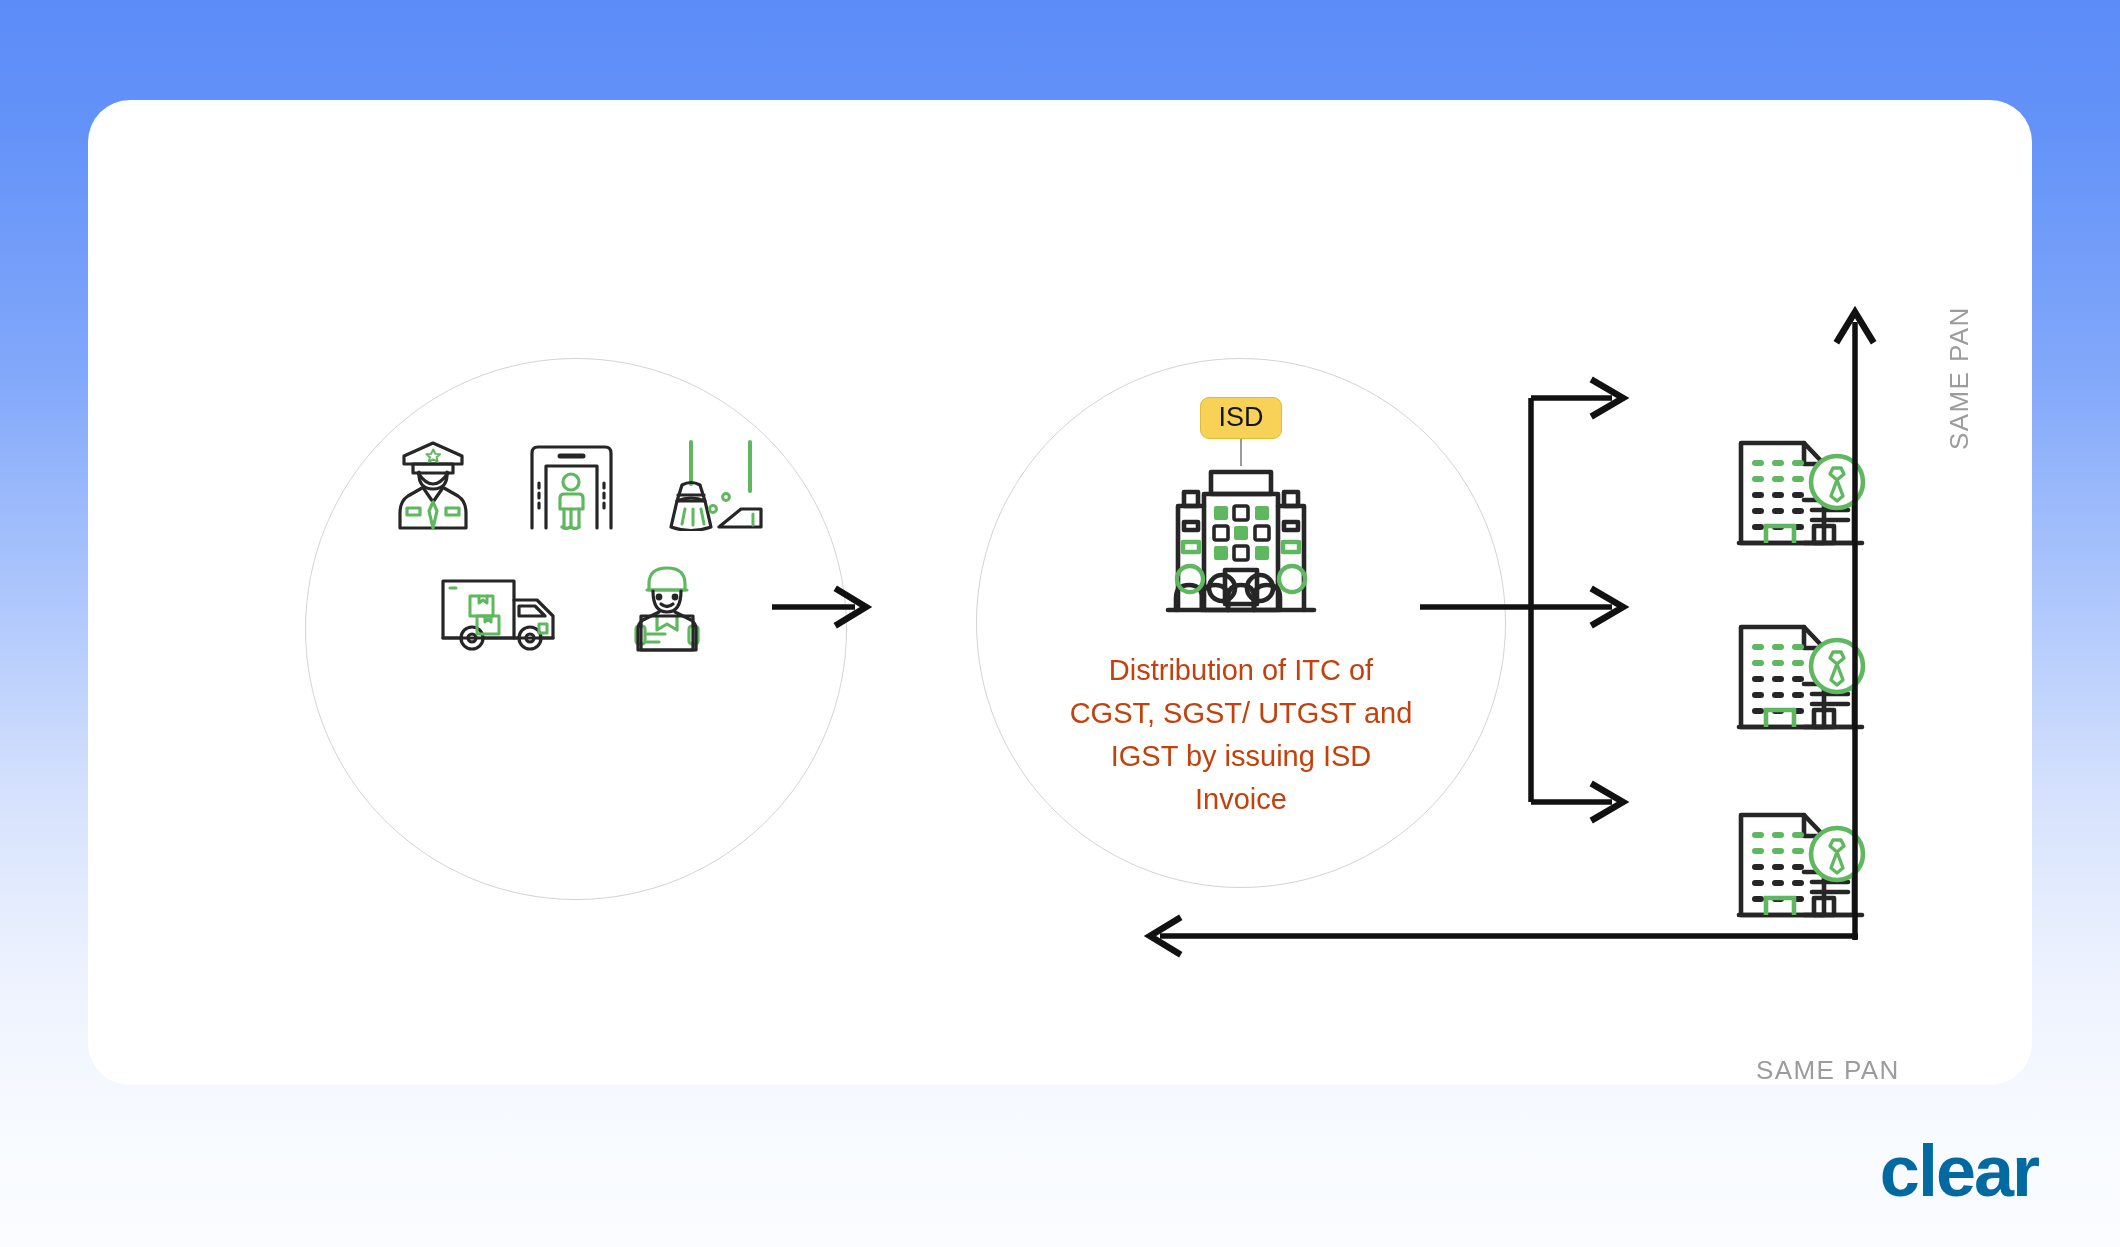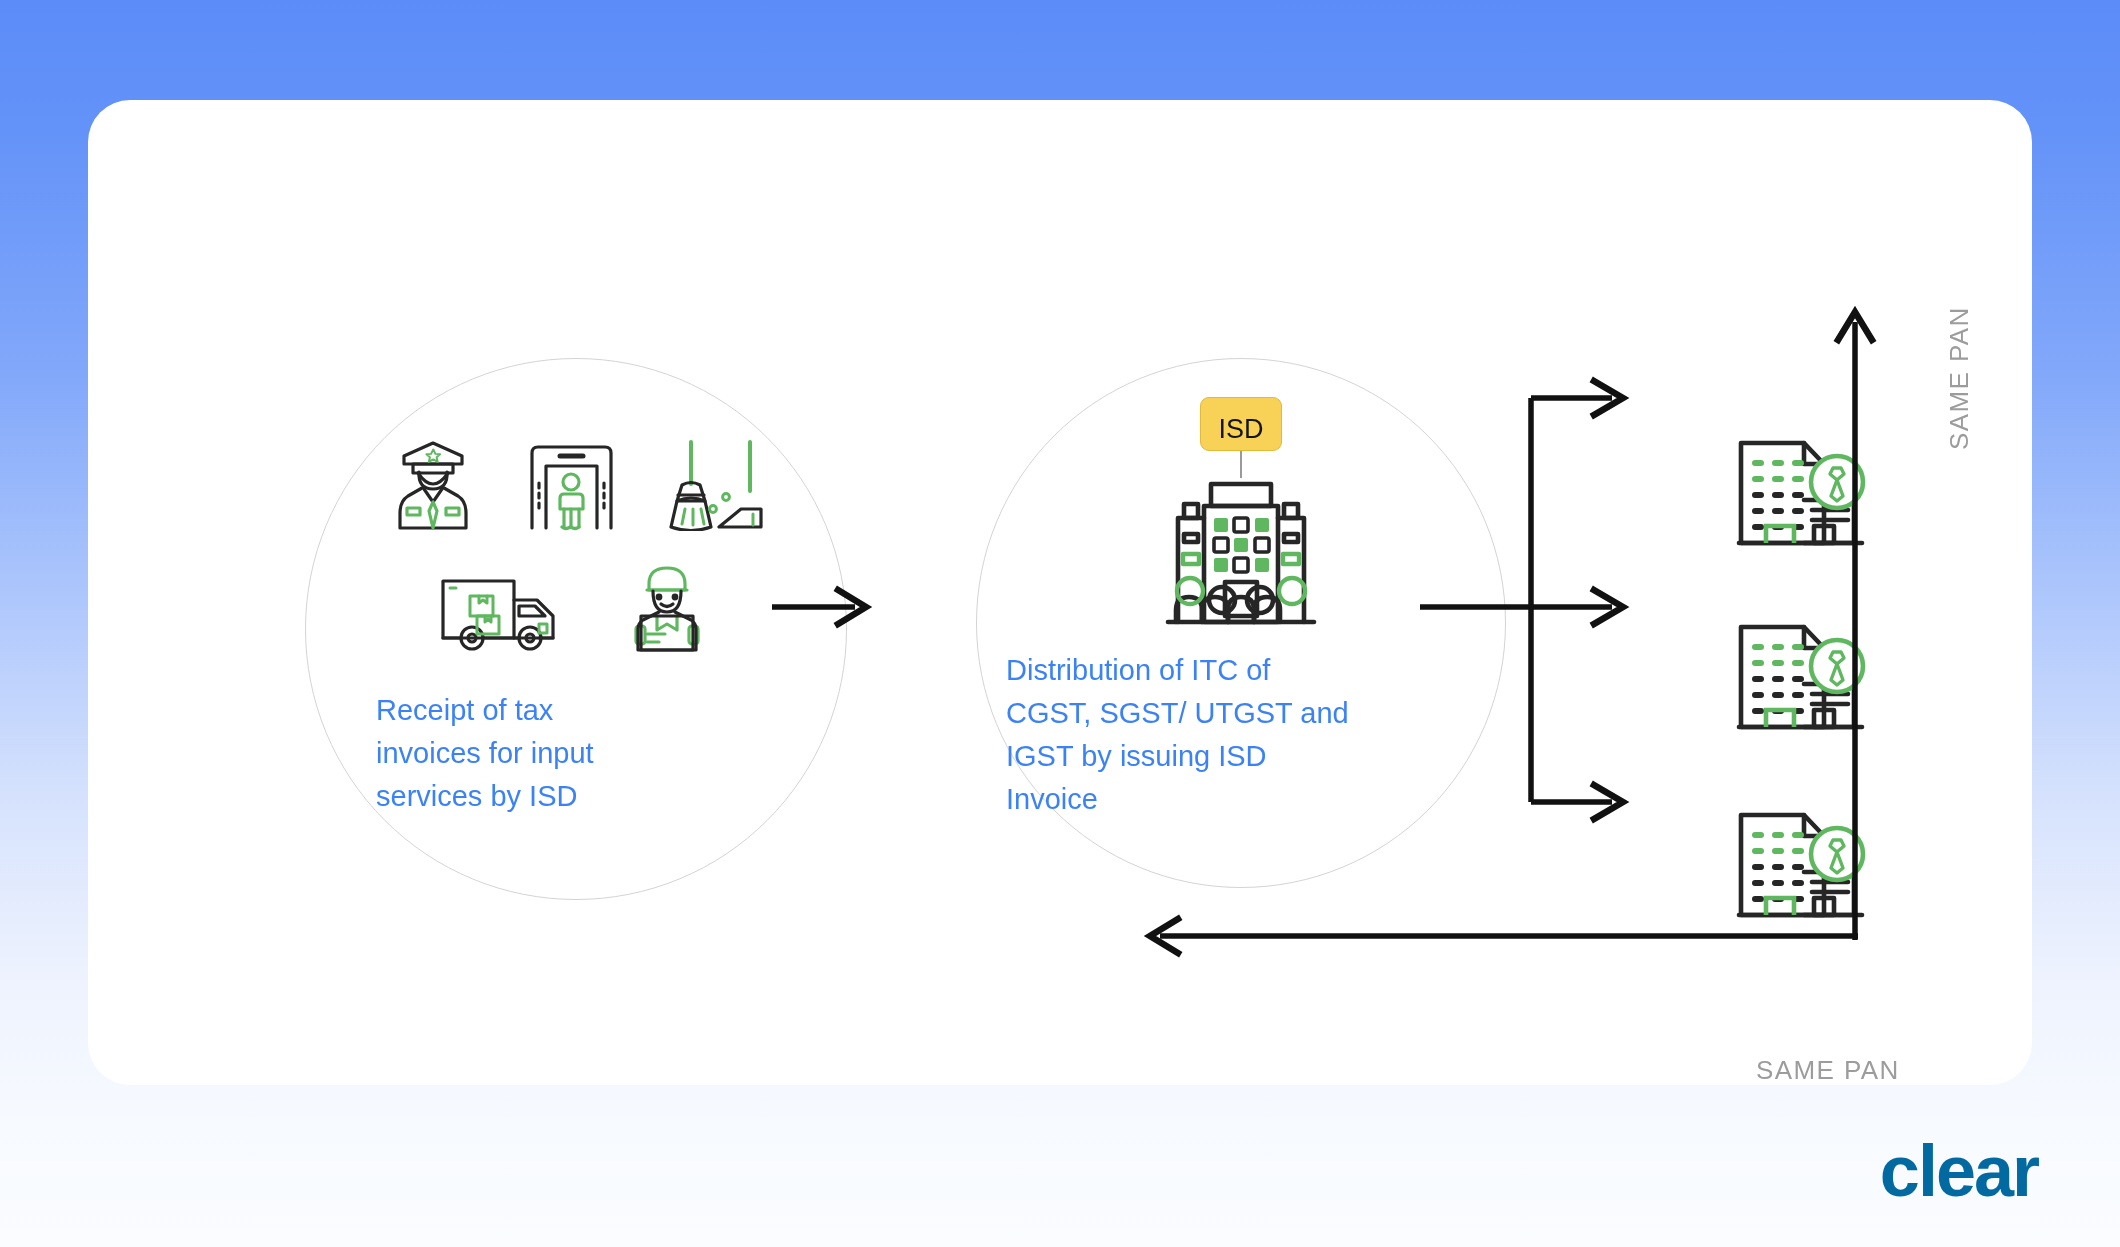--- a/index.html
+++ b/index.html
@@ -65,24 +65,24 @@
     left: 888px;
     top: 258px;
     width: 530px;
     height: 530px;
   }
 
   .circle-caption {
     position: absolute;
     left: 50%;
     transform: translateX(-50%);
-    text-align: left;
+    text-align: center;
     font-size: 29px;
     line-height: 43px;
-    color: #3b82f6;
+    color: #c2410c;
     white-space: pre-line;
     width: 440px;
   }
   .circle-left .circle-caption { top: 330px; width: 400px; }
   .circle-mid  .circle-caption { top: 290px; width: 470px; }
 
   
   .icon-row {
     position: absolute;
     display: flex;
@@ -101,21 +101,21 @@
     transform: translateX(-50%);
     text-align: center;
   }
 
   
   .isd-badge {
     display: inline-block;
     background: #F8D157;
     border: 1.5px solid #E3B93A;
     border-radius: 9px;
-    padding: 17px 17px 7px 17px;
+    padding: 5px 17px 7px 17px;
     font-size: 27px;
     font-weight: 500;
     color: #141414;
     line-height: 1.05;
   }
   .isd-stem {
     width: 1.6px;
     height: 27px;
     background: #9A9A9A;
     margin: 0 auto;
@@ -289,23 +289,20 @@
             <path d="M38 48 L22 56 q-5 3 -5 9 L17 86 L75 86 L75 65 q0 -6 -5 -9 L54 48"></path>
             <path d="M20 52 L20 86 L72 86 L72 52 L20 52"></path>
             <circle cx="38" cy="33" r="1.8" fill="#262626"></circle>
             <circle cx="54" cy="33" r="1.8" fill="#262626"></circle>
             <path d="M40 40 q6 5 12 0"></path>
           </g>
         </svg>
       </span>
     </div>
 
-    <div class="circle-caption">Receipt of tax
-invoices for input
-services by ISD</div>
   </div>
 
   <div class="stage-circle circle-mid">
 
     <div class="mid-icon-wrap">
 
       <div class="isd-badge">ISD</div>
       <div class="isd-stem"></div>
 
       <span>

